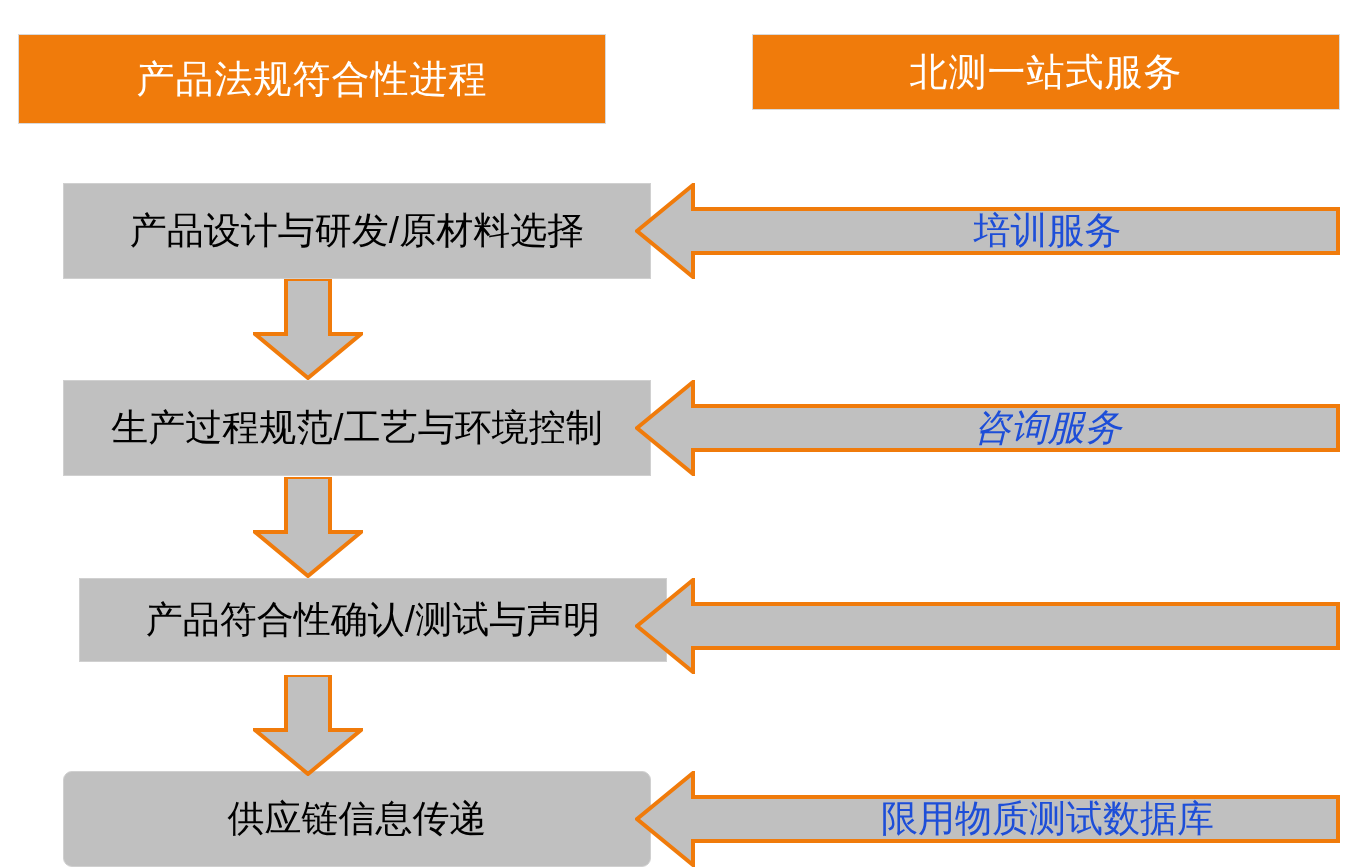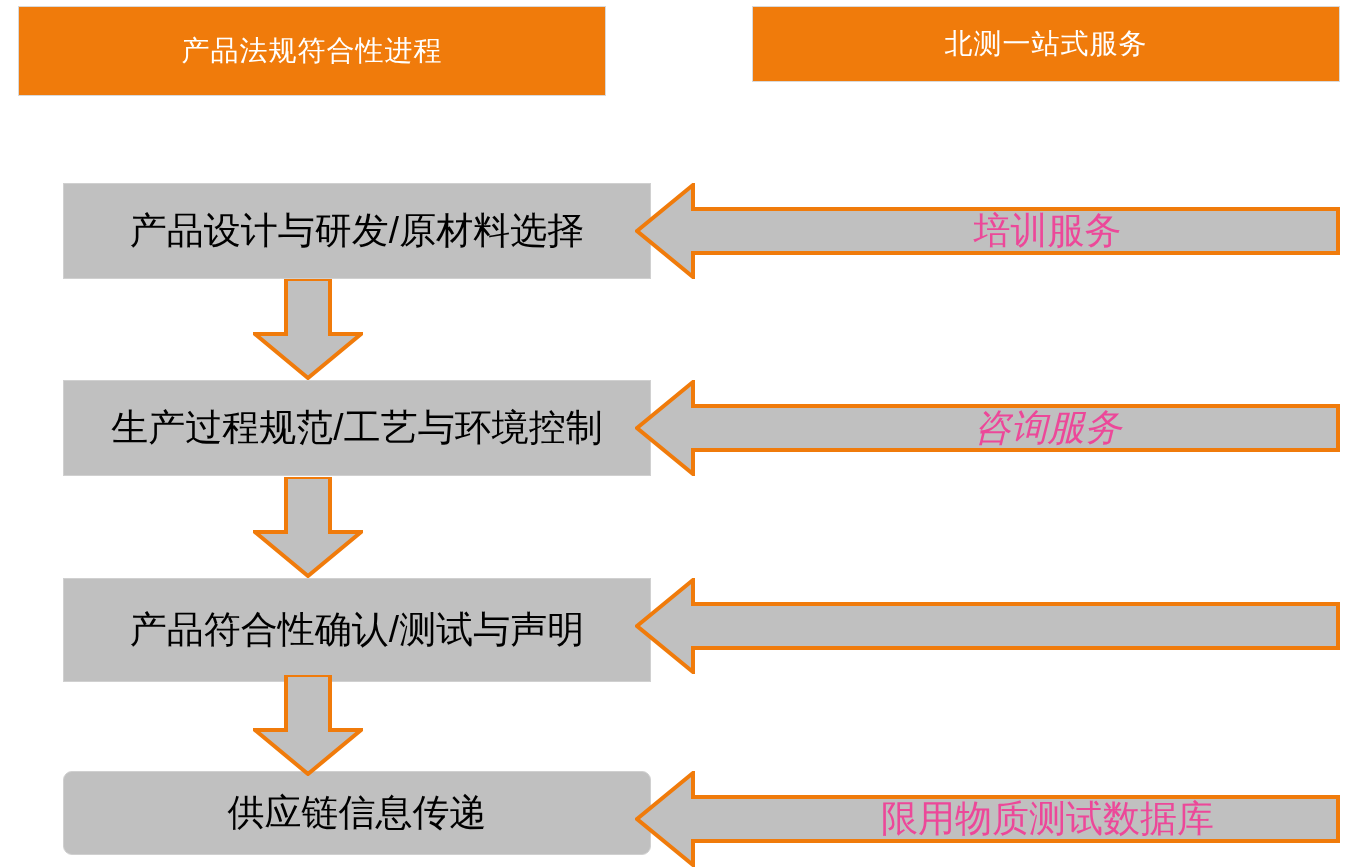--- a/index.html
+++ b/index.html
@@ -20,23 +20,24 @@
 
   
   .banner {
     position: absolute;
     background: #F07B0B;
     border: 1px solid #d9d9d9;
     display: flex;
     align-items: center;
     justify-content: center;
     color: #ffffff;
-    font-size: 28px;
+    font-size: 38px;
     letter-spacing: 1px;
     box-sizing: border-box;
+    margin-top: 28px;
   }
   #banner-left  { left: 18px;  top: 6px;  width: 588px; height: 90px; }
   #banner-right { left: 752px; top: 6px;  width: 588px; height: 76px; }
 
   
   .proc-box {
     position: absolute;
     background: #C0C0C0;
     border: 1px solid #d0d0d0;
     display: flex;
@@ -44,22 +45,22 @@
     justify-content: center;
     color: #000000;
     font-size: 37px;
     box-sizing: border-box;
     text-align: center;
     padding: 0 6px;
     margin-left: 45px;
   }
   #proc-0 { left: 18px; top: 183px; width: 588px; height: 96px; }
   #proc-1 { left: 18px; top: 380px; width: 588px; height: 96px; }
-  #proc-2 { left: 18px; top: 578px; width: 588px; height: 104px; }
-  #proc-3 { left: 18px; top: 771px; width: 588px; height: 84px; border-radius: 9px; }
+  #proc-2 { left: 34px; top: 578px; width: 588px; height: 84px; }
+  #proc-3 { left: 18px; top: 771px; width: 588px; height: 96px; border-radius: 9px; }
 
   
   .service-arrow {
     position: absolute;
     width: 705px;
     height: 96px;
   }
   .service-arrow svg {
     position: absolute;
     left: 0;
@@ -70,21 +71,21 @@
   }
   .service-label {
     position: absolute;
     left: 120px;
     top: 0;
     width: 585px;
     height: 96px;
     display: flex;
     align-items: center;
     justify-content: center;
-    color: #ec4899;
+    color: #1d4ed8;
     font-size: 37px;
     text-align: center;
     box-sizing: border-box;
     padding: 0 10px;
   }
   #svc-0 { left: 635px; top: 183px; }
   #svc-1 { left: 635px; top: 380px; font-style: italic; }
   #svc-2 { left: 635px; top: 578px; }
   #svc-3 { left: 635px; top: 771px; }
 

